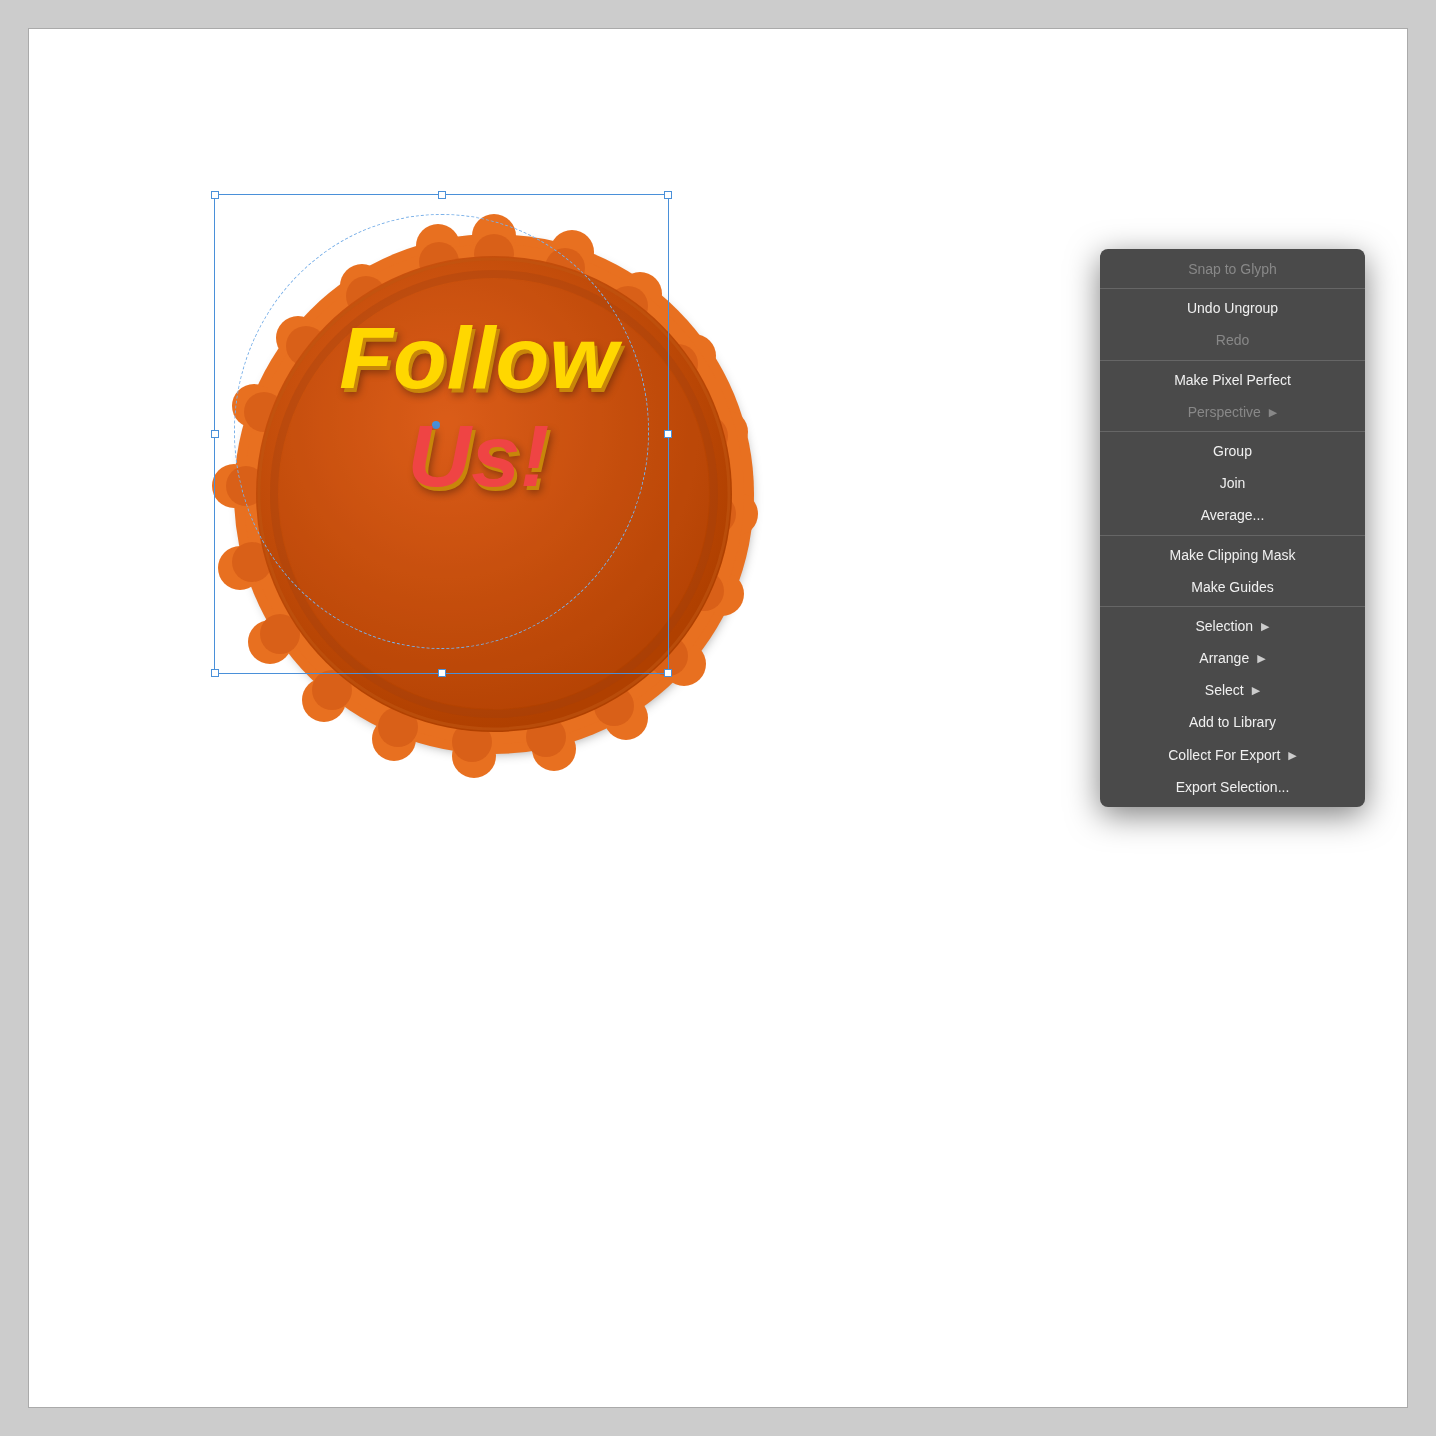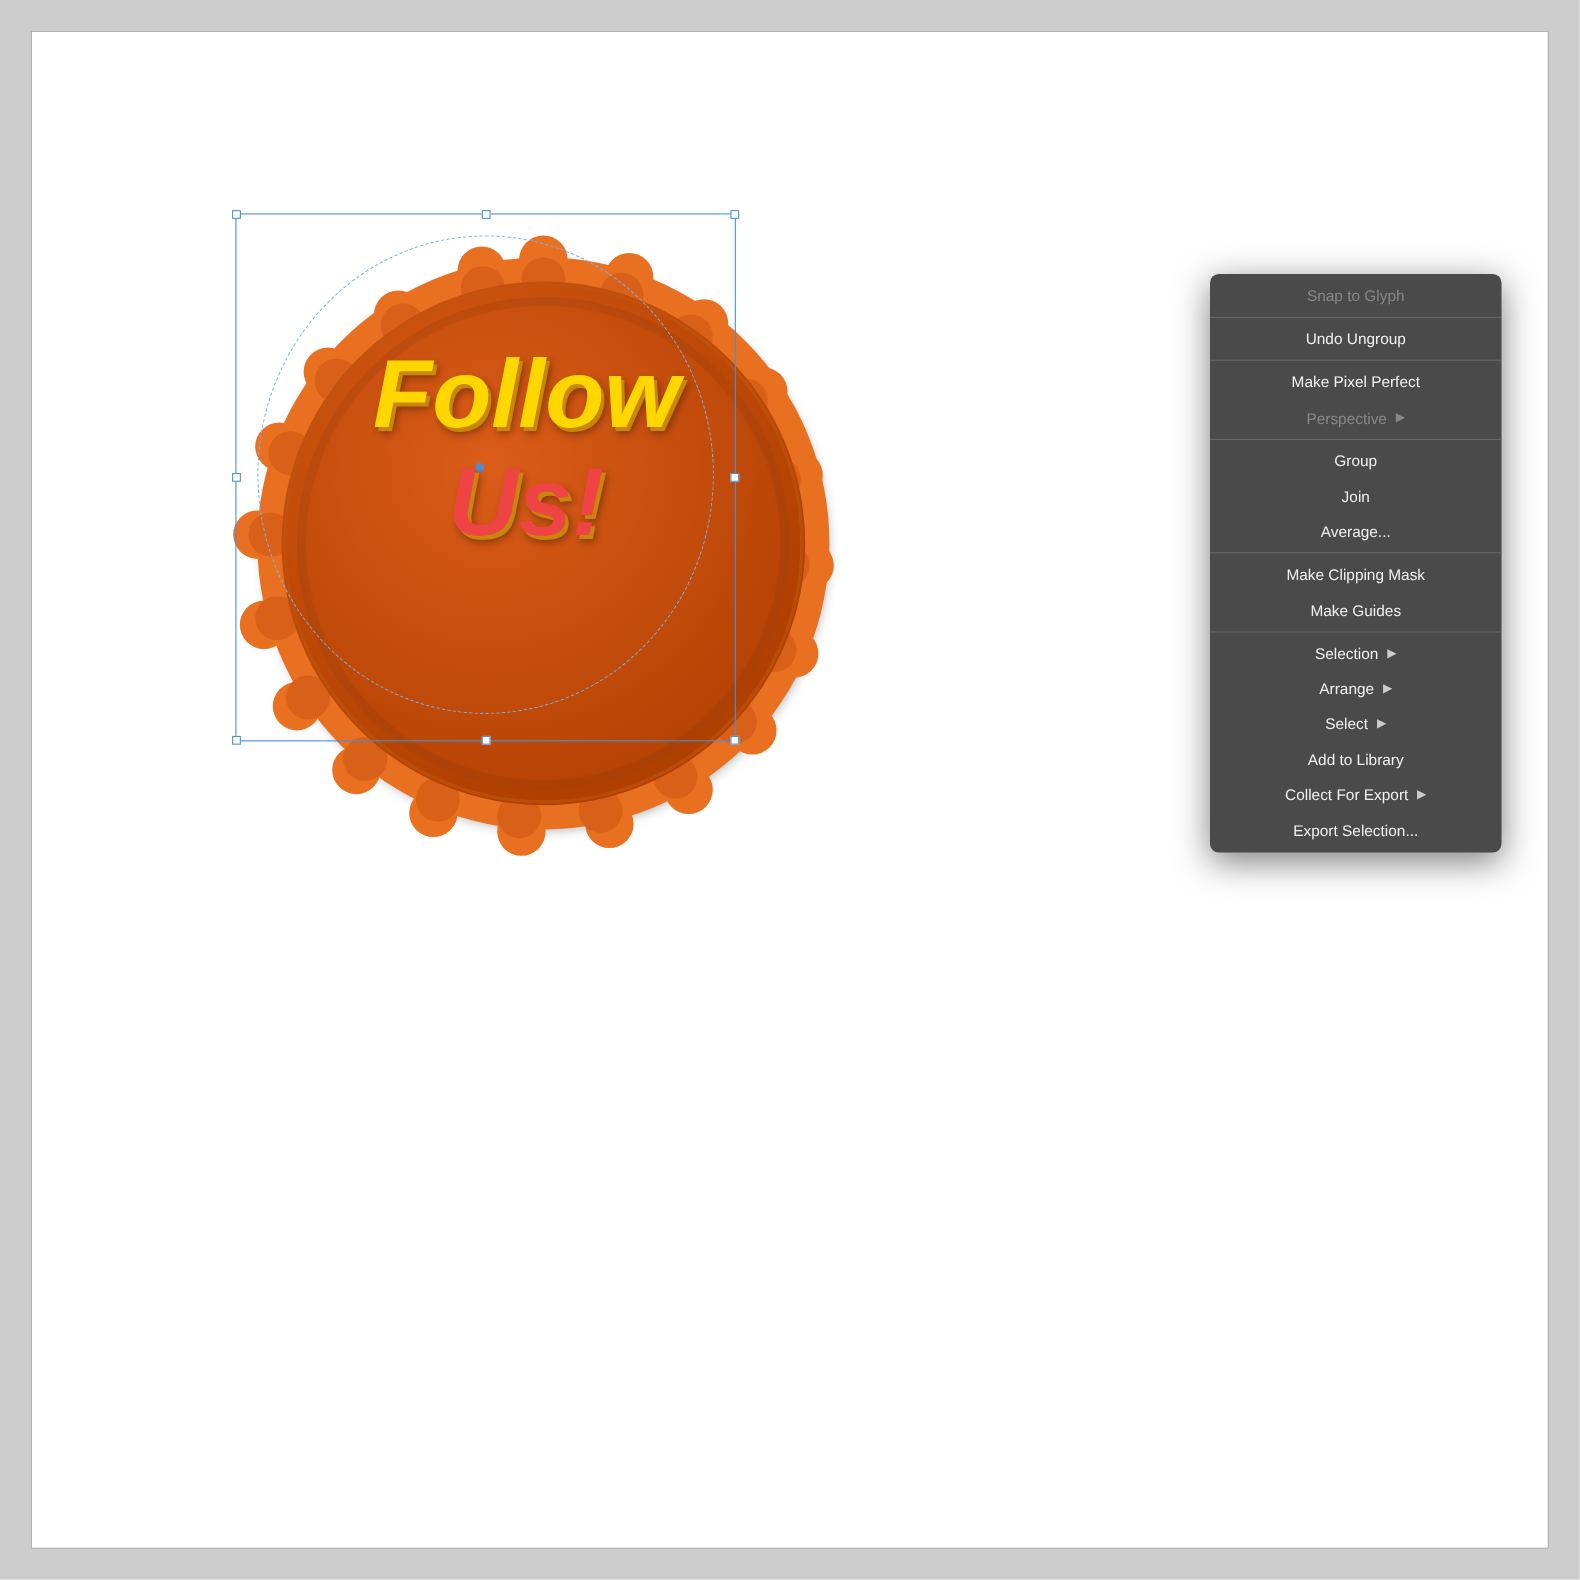--- a/index.html
+++ b/index.html
@@ -579,20 +579,23 @@
   <div class="center-dot"></div>
 
   <div class="context-menu" id="context-menu">
   <div class="menu-item disabled">
         <span>Snap to Glyph</span>
       </div>
       <div class="menu-separator"></div>
       <div class="menu-item">
         <span>Undo Ungroup</span>
       </div>
+      <div class="menu-item disabled">
+        <span>Redo</span>
+      </div>
       <div class="menu-separator"></div>
       <div class="menu-item">
         <span>Make Pixel Perfect</span>
       </div>
       <div class="menu-item disabled">
         <span>Perspective</span>
         <span class="chevron">▶</span>
       </div>
       <div class="menu-separator"></div>
       <div class="menu-item">

